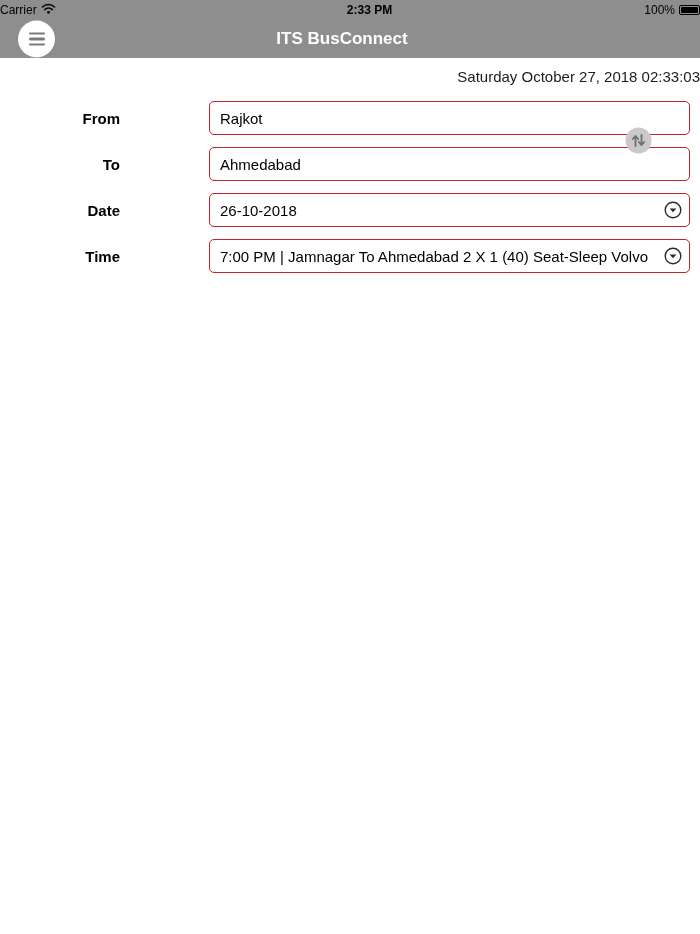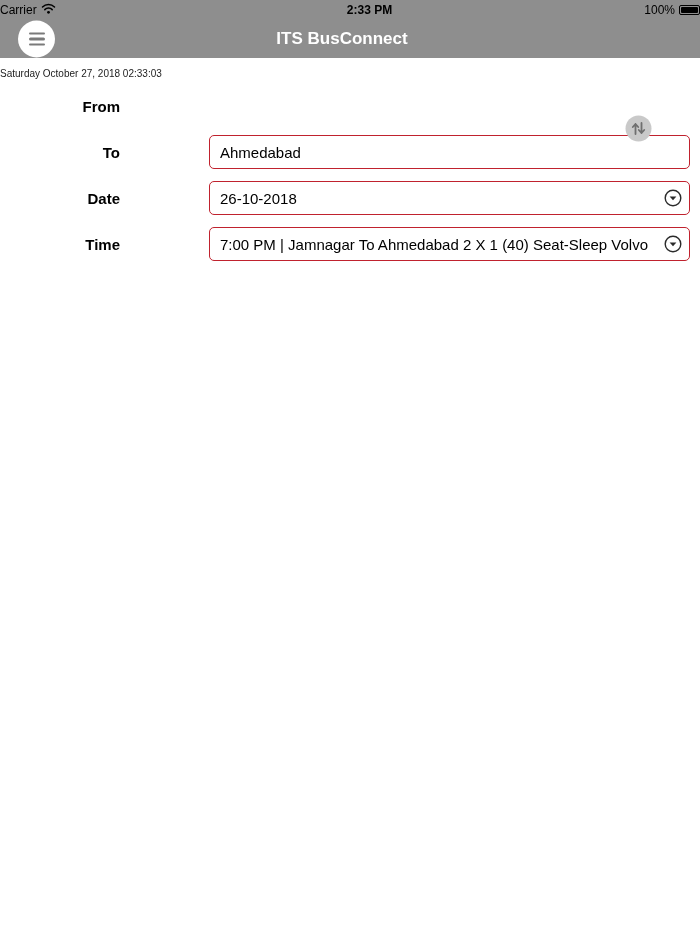--- a/index.html
+++ b/index.html
@@ -30,21 +30,21 @@
     display:flex; flex-direction:column; align-items:center; justify-content:center; gap:3px;
     cursor:pointer; padding:0;
   }
   .menu-bar { width:16px; height:2.4px; background:#7a7a7a; border-radius:2px; }
   .nav-title {
     position:absolute; left:0; right:16px; top:50%; transform:translateY(-50%);
     text-align:center; color:#ffffff; font-weight:bold; font-size:17px;
   }
 
   
-  .datetime { text-align:left; font-size:10px; color:#1c1c1c; margin:10px 0 10px 0; }
+  .datetime { text-align:right; font-size:15px; color:#1c1c1c; margin:10px 0 16px 0; }
 
   .form { position:relative; }
   .row { display:flex; align-items:center; height:34px; margin:8px 10px 12px 0; }
   .lbl { width:120px; text-align:right; font-weight:bold; font-size:15px; color:#000; }
   .field { flex:1; margin-left:89px; position:relative; height:34px; }
   .field input {
     width:100%; height:100%; box-sizing:border-box;
     border:1.5px solid #c0222e; border-radius:5px;
     padding:0 10px; font-size:15px; color:#000; background:#fff; outline:none;
     font-family:"Liberation Sans", sans-serif;
@@ -98,20 +98,23 @@
     </button>
     <div class="nav-title">ITS BusConnect</div>
   </div>
 
   <div class="datetime">Saturday October 27, 2018 02:33:03</div>
 
   <div class="form">
 
     <div class="row">
       <label class="lbl">From</label>
+      <div class="field">
+        <input type="text" value="Rajkot" style="">
+      </div>
     </div>
 
     <div class="row">
       <label class="lbl">To</label>
       <div class="field">
         <input type="text" value="Ahmedabad" style="">
       </div>
     </div>
 
     <button class="swap-btn" title="">

